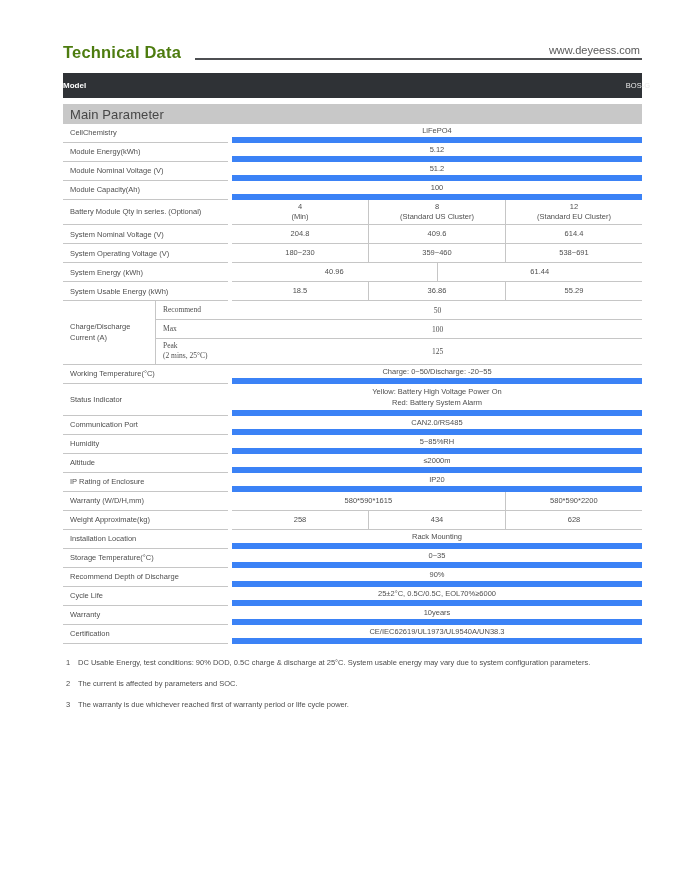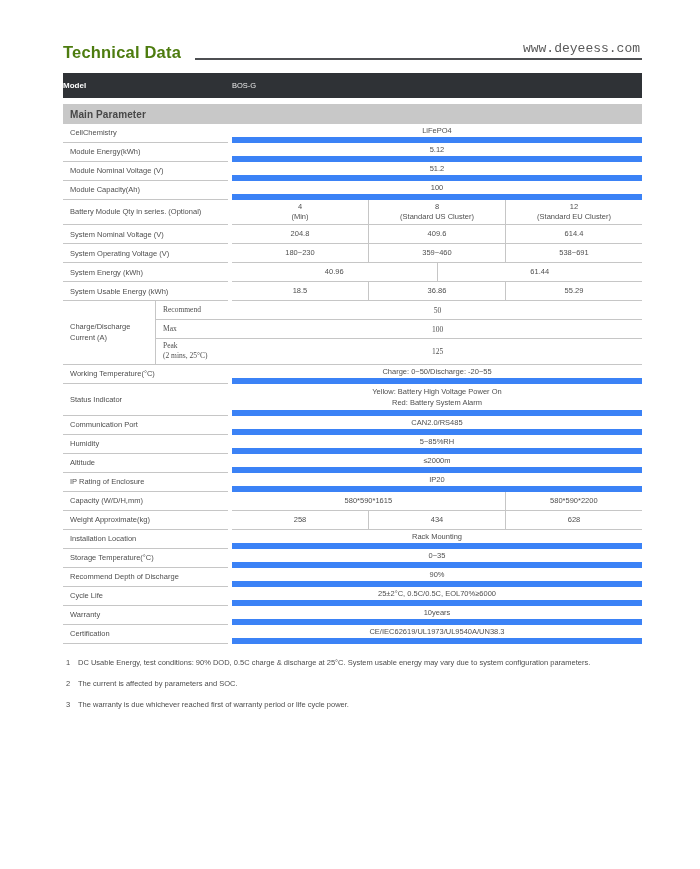--- a/index.html
+++ b/index.html
@@ -7,30 +7,30 @@
   body {
     width: 700px; height: 869px; position: relative; overflow: hidden;
     font-family: "Liberation Sans", sans-serif; color: #4f4f4f;
   }
   .page { position: relative; width: 579px; margin: 44px 0 0 63px; }
 
   
   .header { position: relative; height: 17px; display: flex; align-items: flex-end; }
   .title { font-size: 16.5px; font-weight: bold; color: #4d7c0f; line-height: 17px; letter-spacing: .2px; white-space: nowrap; }
   .rule { flex: 1; height: 2px; background: #4d4f52; margin-left: 14px; margin-bottom: 1px; }
-  .site { position: absolute; right: 2px; bottom: 5px; font-size: 13px; color: #5a5a5a; background: #fff; padding-left: 6px; font-family: Liberation Mono, monospace; }
+  .site { position: absolute; right: 2px; bottom: 5px; font-size: 11px; color: #5a5a5a; background: #fff; padding-left: 6px; }
 
   
   .model-bar { margin-top: 12px; height: 25px; background: #2f3236; position: relative; display: flex; align-items: center; }
   .model-label { color: #ffffff; font-weight: bold; font-size: 8px; }
-  .model-value { position: absolute; left: 169px; width: 410px; text-align: left; color: #eaeaea; font-size: 7.5px; }
+  .model-value { position: absolute; left: 177px; width: 410px; text-align: right; color: #eaeaea; font-size: 7.5px; }
 
   
   .section-bar { margin-top: 6px; height: 20px; background: #c8c8c8; display: flex; align-items: center; }
-  .section-title { font-size: 10px; font-weight: bold; color: #474747; padding-left: 7px; letter-spacing: .1px; }
+  .section-title { font-size: 13px; font-weight: normal; color: #474747; padding-left: 7px; letter-spacing: .1px; }
 
   
   .t-row { display: flex; min-height: 19px; align-items: stretch; }
   .lbl { width: 165px; display: flex; align-items: center; padding-left: 7px;
          border-bottom: 1px solid #c6c6c6; font-size: 7.5px; line-height: 1.25; }
   .gapc { width: 4px; }
   .val { flex: 1; border-bottom: 6px solid #3b82f6; display: flex; align-items: center;
          justify-content: center; text-align: center; font-size: 7.5px; padding: 2px 0; }
   .val .lines { line-height: 1.5; }
   .cols { flex: 1; border-bottom: 1px solid #c6c6c6; display: flex; }
@@ -231,21 +231,21 @@
         <div class="lbl">Altitude</div>
         <div class="gapc"></div>
         <div class="val">≤2000m</div>
       </div>
       <div class="t-row">
         <div class="lbl">IP Rating of Enclosure</div>
         <div class="gapc"></div>
         <div class="val">IP20</div>
       </div>
       <div class="t-row">
-        <div class="lbl">Capacity (W/D/H,mm)</div>
+        <div class="lbl">Warranty (W/D/H,mm)</div>
         <div class="gapc"></div>
         <div class="cols">
           <div class="col col-span2">580*590*1615</div>
           <div class="col">580*590*2200</div>
         </div>
       </div>
       <div class="t-row">
         <div class="lbl">Weight Approximate(kg)</div>
         <div class="gapc"></div>
         <div class="cols">

